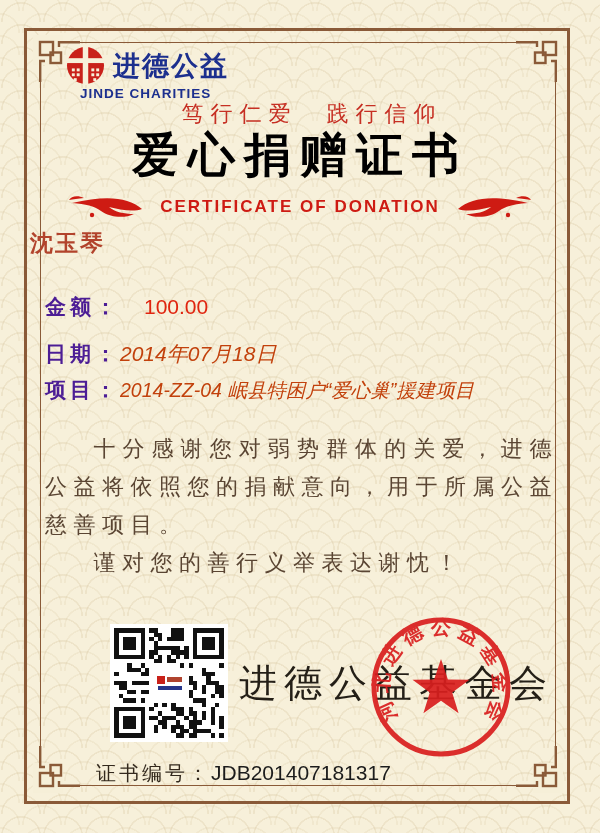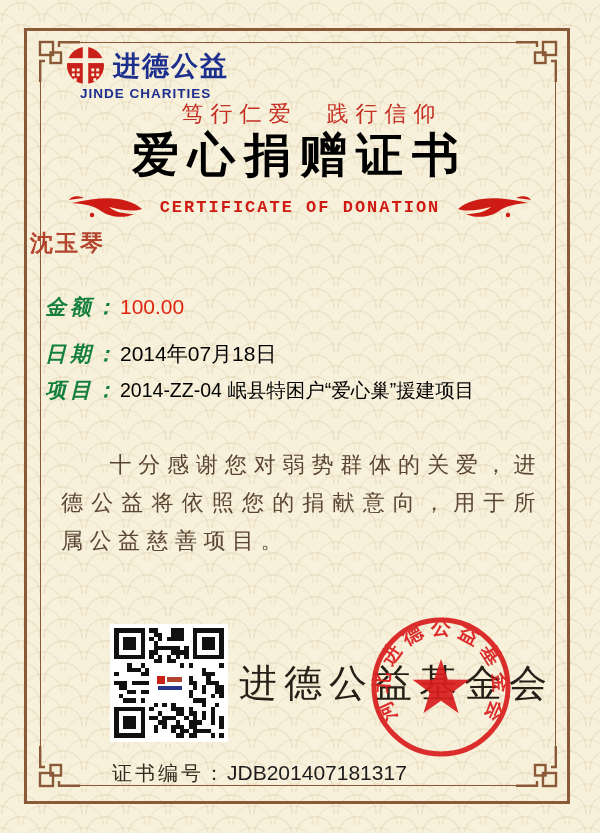--- a/index.html
+++ b/index.html
@@ -25,47 +25,47 @@
   .logo{left:66px;top:46px;display:flex;flex-direction:column;}
   .logo-row{display:flex;align-items:center;gap:8px;}
   .logo-cn{font-family:Liberation Sans, sans-serif;font-weight:bold;font-size:27px;color:#1c2f8e;letter-spacing:2px;}
   .logo-en{font-size:13.5px;font-weight:bold;color:#1c2f8e;letter-spacing:1px;margin-top:1px;margin-left:14px;}
 
   .slogan{left:12px;top:99px;width:100%;text-align:center;color:#c62f23;
     font-family:"DejaVu Serif","Liberation Serif",serif;font-size:22px;letter-spacing:7px;}
   .title{left:0;top:124px;width:100%;text-align:center;color:#000000;font-weight:bold;
     font-family:"DejaVu Serif","Liberation Serif",serif;font-size:47px;letter-spacing:9px;}
   .subtitle-row{left:0;top:194px;width:100%;display:flex;justify-content:center;align-items:center;gap:16px;}
-  .subtitle{color:#ce1b13;font-family:Liberation Mono, monospace;
+  .subtitle{color:#ce1b13;font-family:Liberation Sans, sans-serif;
     font-weight:bold;font-size:17px;letter-spacing:2px;white-space:nowrap;}
   .flourish{width:76px;height:26px;}
   .flourish.left{transform:scaleX(-1);}
 
   .name{left:30px;top:228px;font-size:23px;font-weight:bold;color:#b2432c;letter-spacing:2px;}
 
   .field{left:45px;font-size:21px;color:#222;white-space:nowrap;}
-  .field .lbl{letter-spacing:4px;font-weight:bold;color:#15803d;font-style:italic;}
+  .field .lbl{letter-spacing:4px;font-weight:bold;color:#4c1d95;}
   .field.amount{top:293px;}
   .field.date{top:340px;}
   .field.project{top:376px;}
-  .val-red{color:#e0250f;}
-  .val-dark{color:#000000;}
+  .val-red{color:#e0250f;margin-left:24px;}
+  .val-dark{color:#c2410c;font-style:italic;}
   .field.project .val-dark{font-size:19.5px;}
 
   .body-text{left:45px;top:430px;width:513px;color:#5a4533;
     font-family:"DejaVu Serif","Liberation Serif",serif;
     font-size:22px;line-height:38px;letter-spacing:6.5px;text-align:justify;}
-  .body-text p{margin:16px;text-indent:2.2em;}
+  .body-text p{margin:0;text-indent:2.2em;}
 
   .qr{left:110px;top:624px;width:118px;height:118px;background:#fff;}
   .signature{right:46px;top:658px;font-family:"DejaVu Serif","Liberation Serif",serif;
     font-size:38px;letter-spacing:7px;color:#241f17;white-space:nowrap;}
   .seal{left:366px;top:611px;width:150px;height:152px;opacity:.92;}
 
-  .footer{left:112px;top:760px;font-size:20px;white-space:nowrap;text-align:center;}
+  .footer{left:96px;top:760px;font-size:20px;white-space:nowrap;text-align:center;}
   .footer .lbl{font-family:"DejaVu Serif","Liberation Serif",serif;color:#33291d;letter-spacing:3px;}
   .footer .num{font-size:21px;color:#1c1c1c;}
 </style>
 </head>
 <body>
 
 <div class="abs frame-outer"></div>
 <div class="abs frame-inner"></div>
 
 <svg class="abs corner tl" viewBox="0 0 48 48">
@@ -152,20 +152,21 @@
 </div>
 <div class="abs field date">
   <span class="lbl">日期：</span><span class="val-dark">2014年07月18日</span>
 </div>
 <div class="abs field project">
   <span class="lbl">项目：</span><span class="val-dark">2014-ZZ-04 岷县特困户“爱心巢”援建项目</span>
 </div>
 
 <div class="abs body-text">
   <p>十分感谢您对弱势群体的关爱，进德公益将依照您的捐献意向，用于所属公益慈善项目。</p>
+  <p>谨对您的善行义举表达谢忱！</p>
 </div>
 
 <svg class="abs qr" viewBox="-1 -1 27 27" shape-rendering="crispEdges">
   <rect x="-1" y="-1" width="27" height="27" fill="#ffffff"></rect>
   <g fill="#111111">
     <path d="M0 0h7v7h-7z M1 1v5h5v-5z" fill-rule="evenodd"></path>
       <rect x="2" y="2" width="3" height="3"></rect>
     <path d="M18 0h7v7h-7z M19 1v5h5v-5z" fill-rule="evenodd"></path>
       <rect x="20" y="2" width="3" height="3"></rect>
     <path d="M0 18h7v7h-7z M1 19v5h5v-5z" fill-rule="evenodd"></path>

